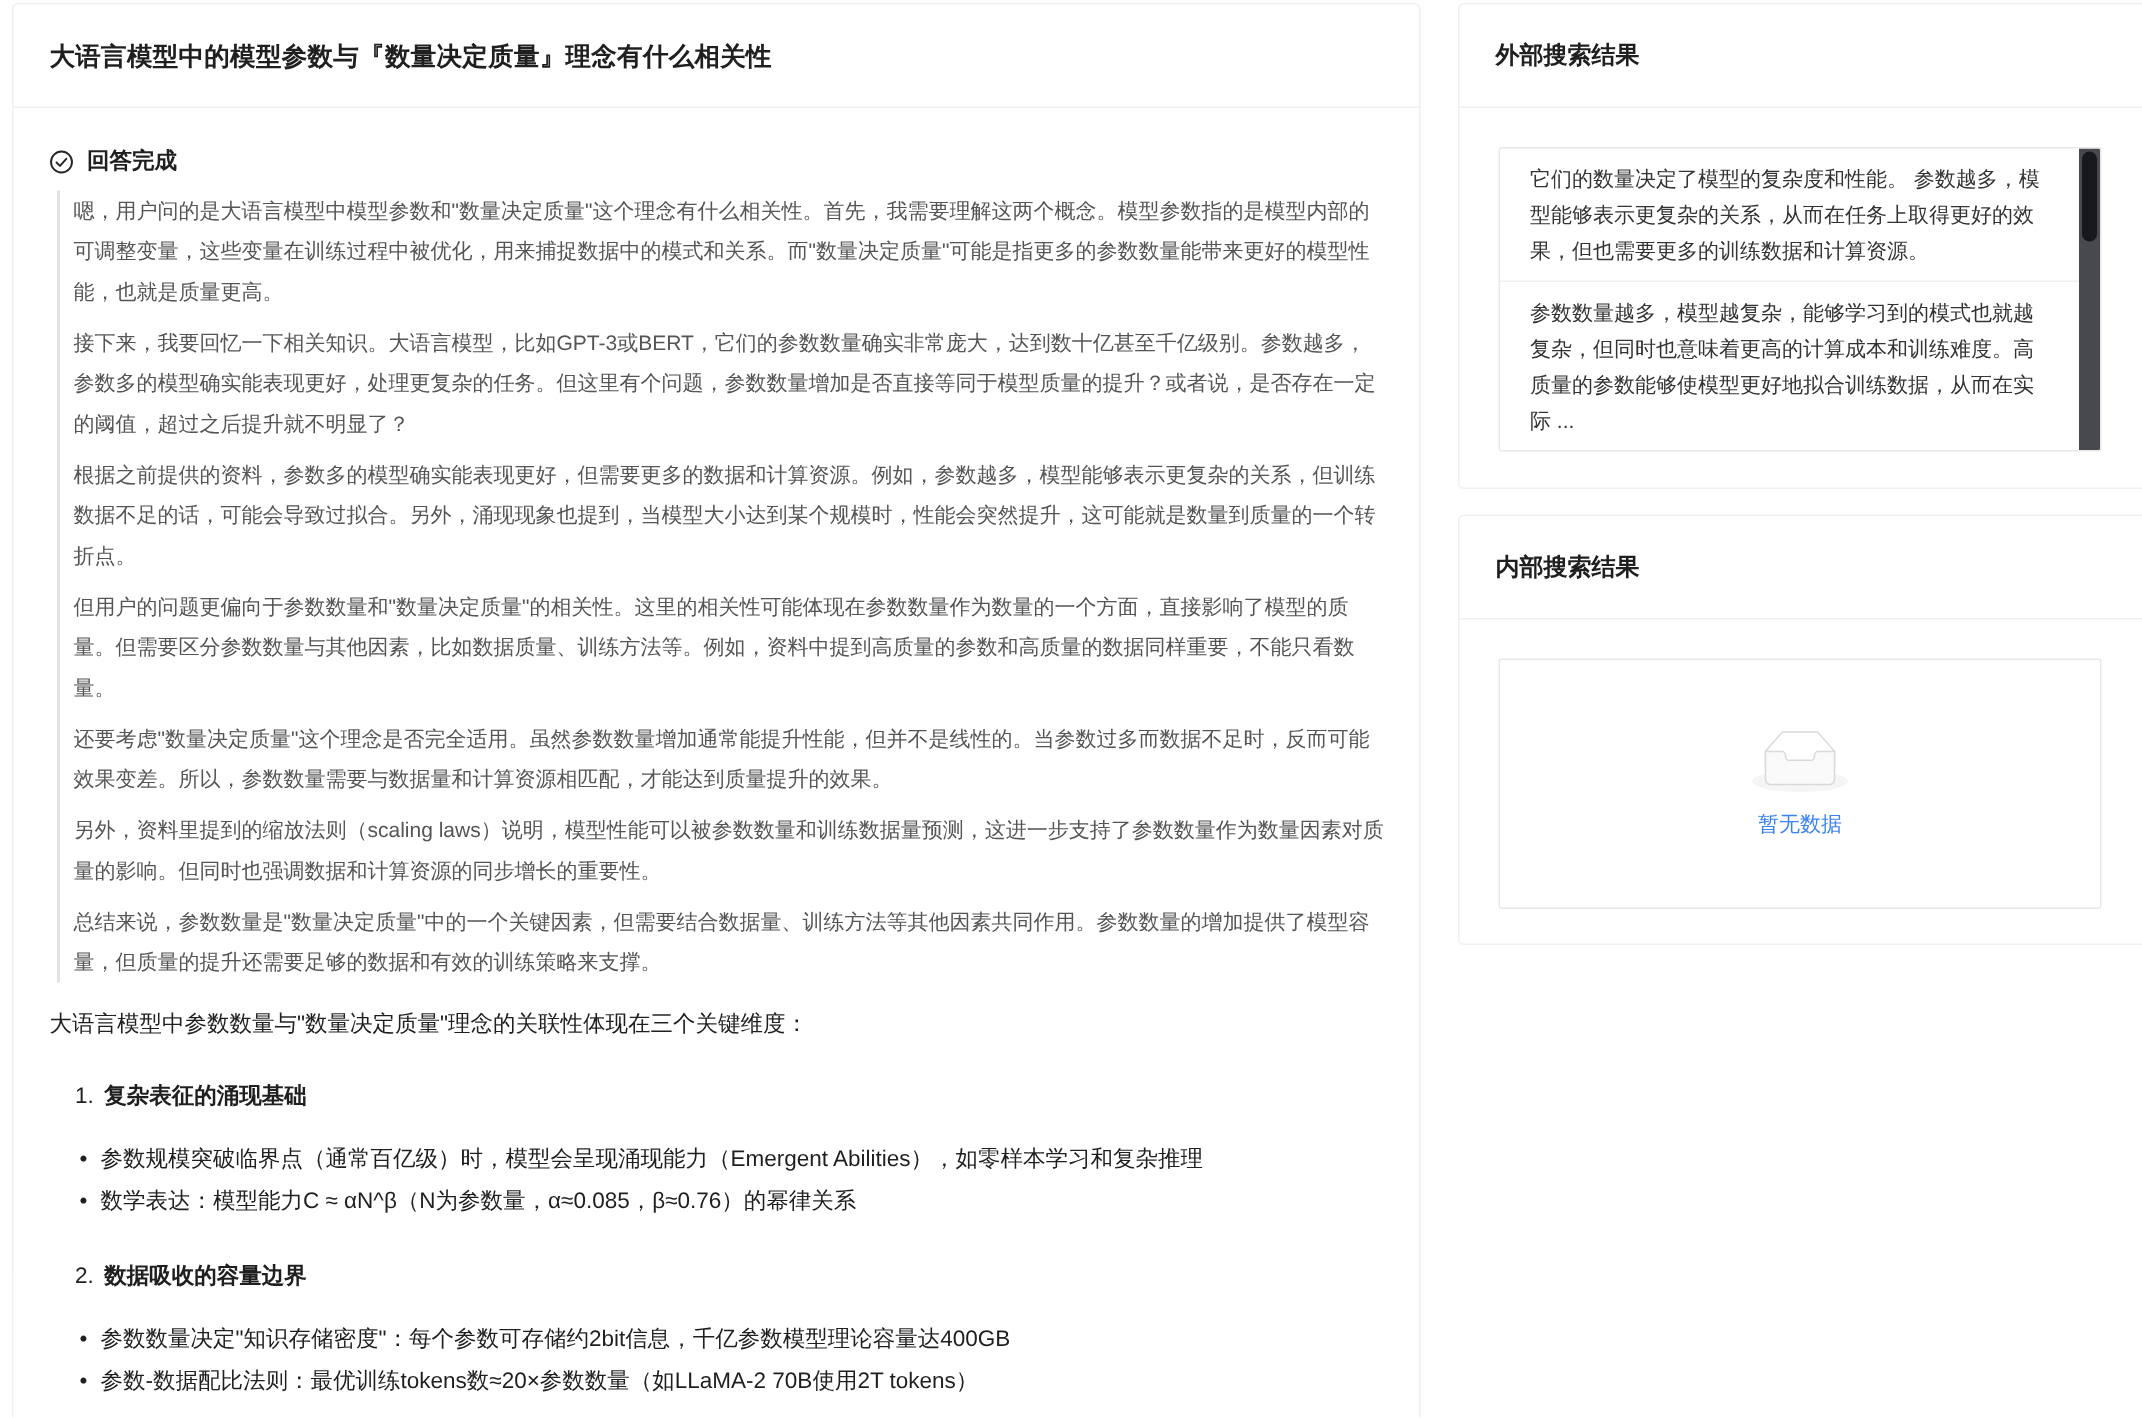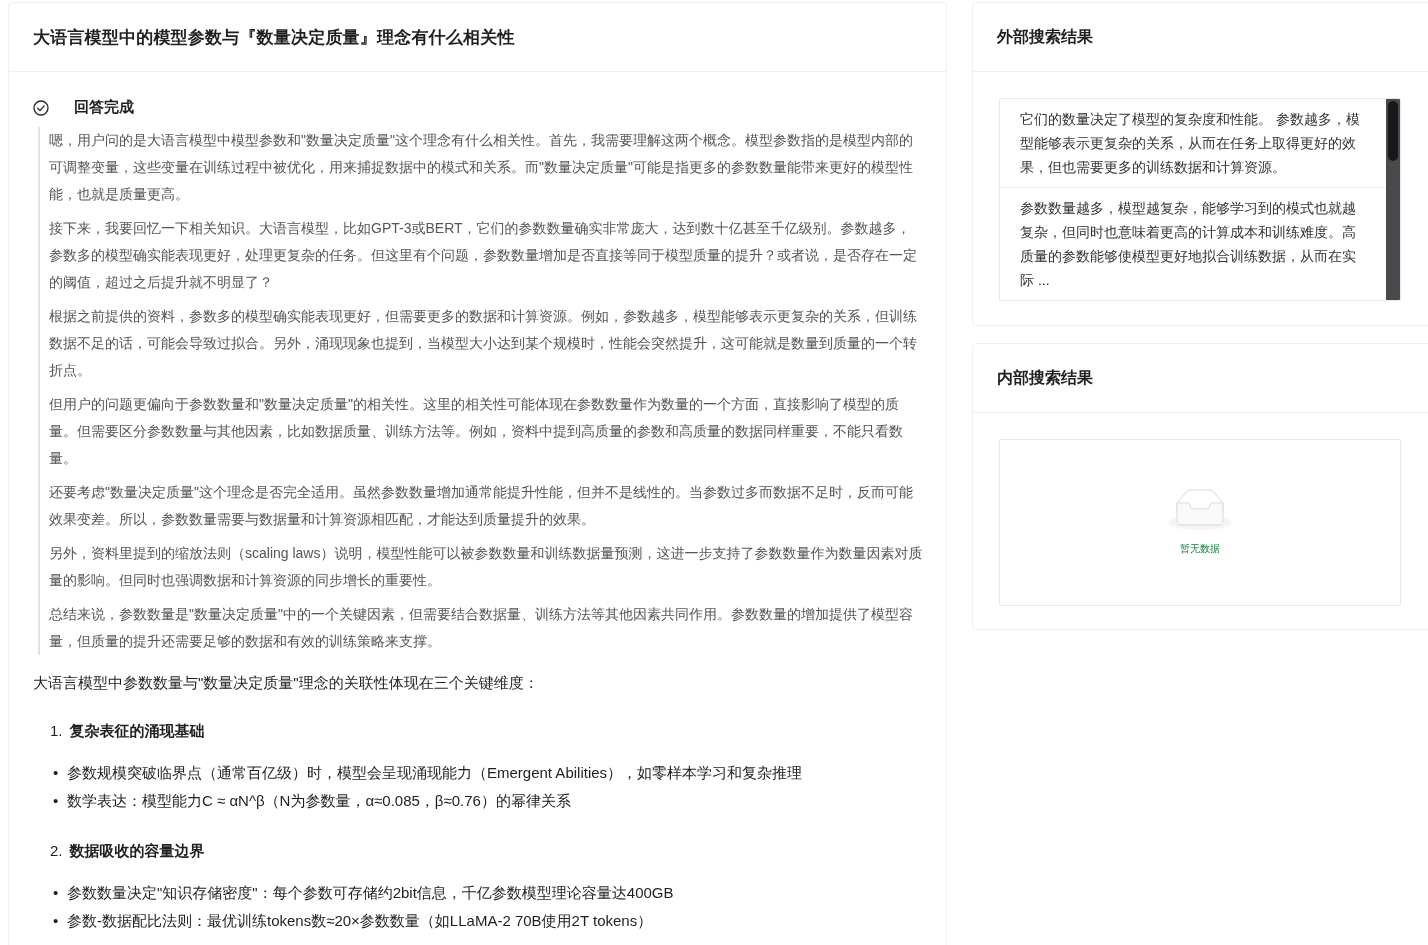--- a/index.html
+++ b/index.html
@@ -30,21 +30,21 @@
     padding: 0 24px;
     border-bottom: 1px solid #f0f0f0;
   }
   .page-title   { font-size: 17px; font-weight: 700; color: #1f1f1f; letter-spacing: .2px; }
   .panel-title  { font-size: 16px; font-weight: 700; color: #1f1f1f; font-family: Liberation Mono, monospace; }
 
   
   .main-body { padding: 26px 22px 20px 24px; }
 
   .status-row {
-    display: inline-flex; align-items: center; gap: 25px;
+    display: inline-flex; align-items: center; gap: 9px;
     font-size: 15px; font-weight: 600; color: #1f1f1f;
     cursor: pointer; margin-bottom: 6px;
   }
   .status-row svg { display: block; }
 
   .thinking-quote {
     margin: 4px 0 0 5px;
     border-left: 2px solid #e2e2e2;
     padding-left: 9px;
   }
@@ -104,21 +104,21 @@
     background: #17181b; border-radius: 5px;
   }
 
   .empty-card {
     border: 1px solid #e8e8e8;
     border-radius: 2px;
     height: 167px;
     display: flex; flex-direction: column;
     align-items: center; justify-content: center;
   }
-  .empty-text { margin-top: 8px; font-size: 10px; color: #15803d; }
+  .empty-text { margin-top: 8px; font-size: 14px; color: #3b82f6; }
 </style>
 </head>
 <body>
 
 <div class="card main-card">
   <div class="card-header">
     <div class="page-title">大语言模型中的模型参数与『数量决定质量』理念有什么相关性</div>
   </div>
 
   <div class="main-body">

